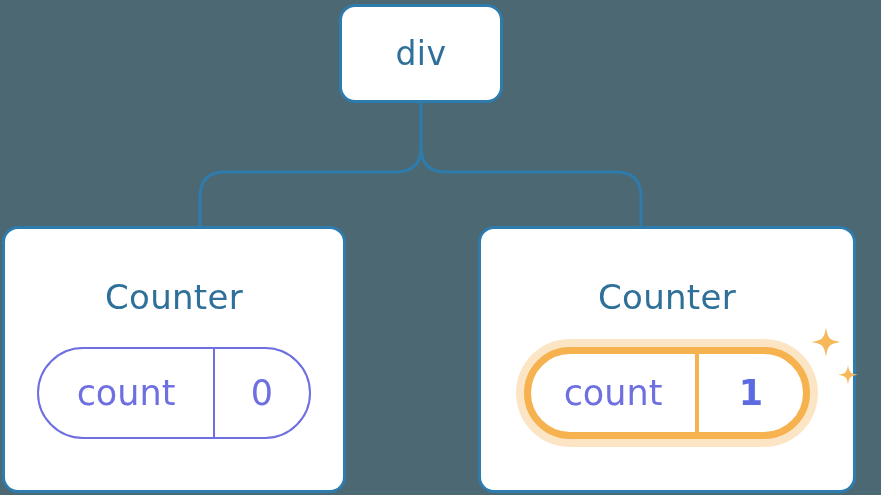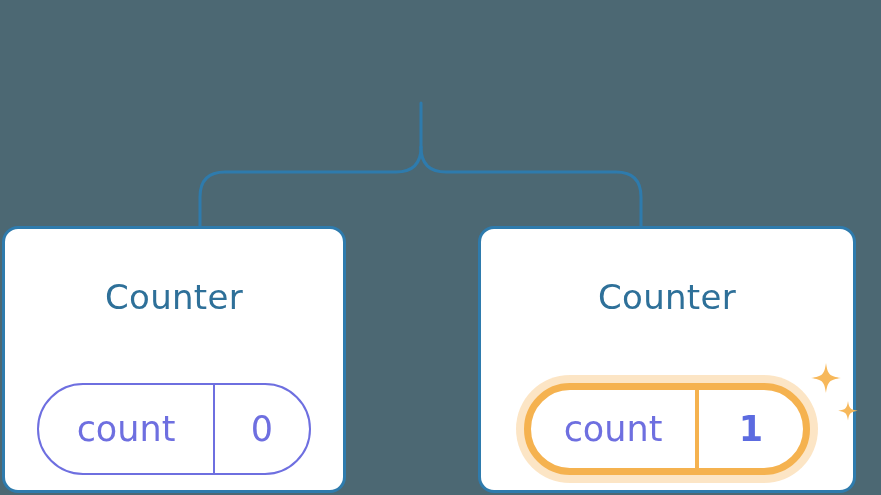--- a/index.html
+++ b/index.html
@@ -43,21 +43,20 @@
     font-size:33px;
     color:#2E7099;
     letter-spacing:0.5px;
   }
 
   
   .card {
     display:flex;
     flex-direction:column;
     align-items:center;
-    gap:36px;
   }
   #node-left  { left:2px;   top:226px; width:344px; height:267px; }
   #node-right { left:478px; top:226px; width:378px; height:267px; }
 
   .card-title {
     font-size:34px;
     color:#2E7099;
     letter-spacing:0.3px;
     margin-top:48px;
   }
@@ -138,20 +137,23 @@
 
   <svg id="connectors" viewBox="0 0 881 495" xmlns="http://www.w3.org/2000/svg">
 
     <path d="M421,103 L421,147" fill="none" stroke="#2E7BAD" stroke-width="3" stroke-linecap="round"></path>
 
     <path d="M421,147 Q421,172 396,172 L225,172 Q200,172 200,197 L200,226" fill="none" stroke="#2E7BAD" stroke-width="3" stroke-linecap="round"></path>
 
     <path d="M421,147 Q421,172 446,172 L616,172 Q641,172 641,197 L641,226" fill="none" stroke="#2E7BAD" stroke-width="3" stroke-linecap="round"></path>
   </svg>
 
+  <div class="node" id="node-root">
+    <span class="root-label">div</span>
+  </div>
 
   <div class="node card" id="node-left">
     <span class="card-title">Counter</span>
 
     <div class="pill-wrap">
       <div class="pill plain">
         <span class="pill-key">count</span>
         <span class="pill-val">0</span>
       </div>
     </div>

